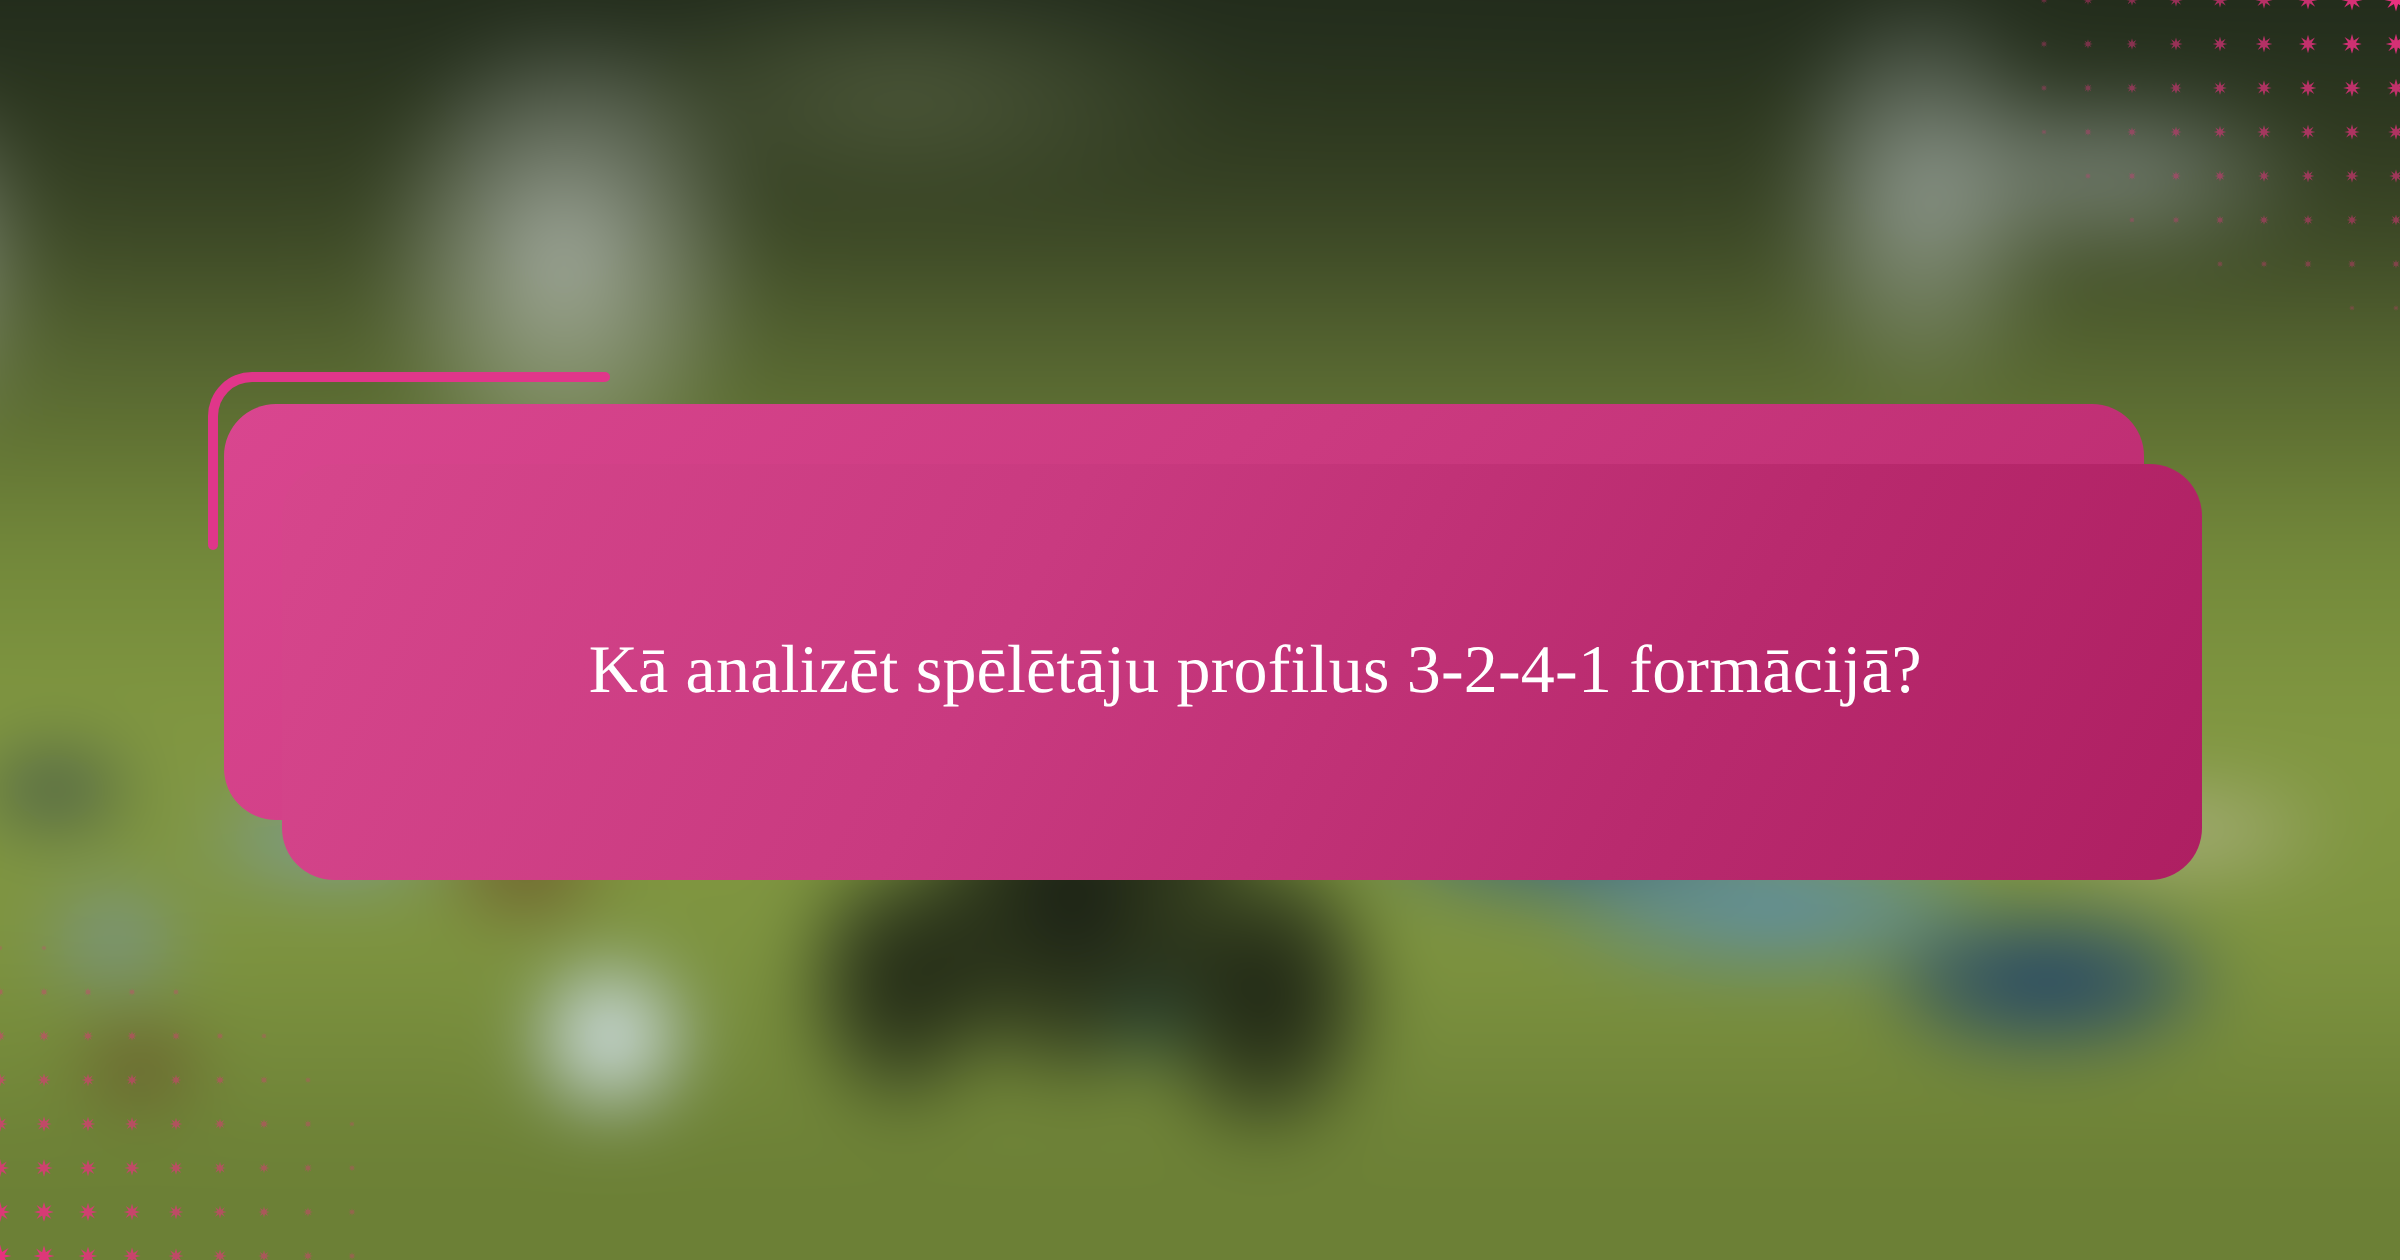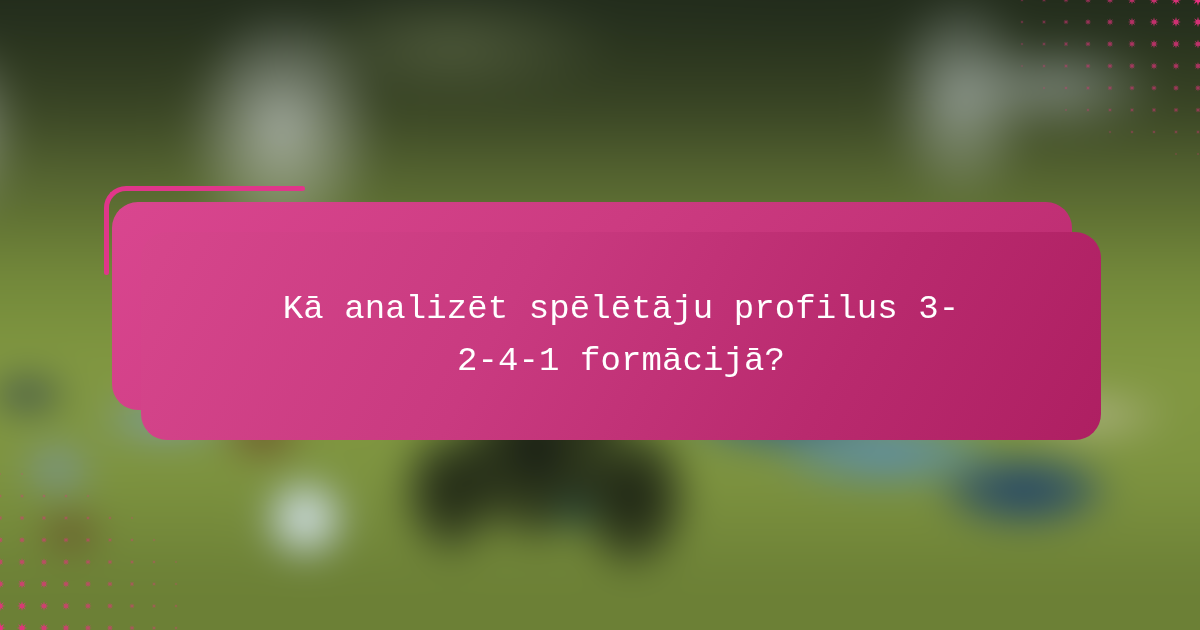--- a/index.html
+++ b/index.html
@@ -142,23 +142,23 @@
     border-radius: 26px;
     background: linear-gradient(118deg, #d6468c 0%, #c93a80 38%, #b92a6e 72%, #ae1f62 100%);
     display: flex;
     align-items: center;
     justify-content: center;
   }
 
   .headline {
     margin: 12px;
     width: 680px;
-    text-align: center;
+    text-align: right;
     color: #ffffff;
-    font-family: Liberation Mono, monospace;
+    font-family: Liberation Serif, serif;
     font-size: 34px;
     font-weight: 400;
     line-height: 1.52;
     letter-spacing: .1px;
     text-rendering: optimizeLegibility;
   }
 </style>
 </head>
 <body>
 

